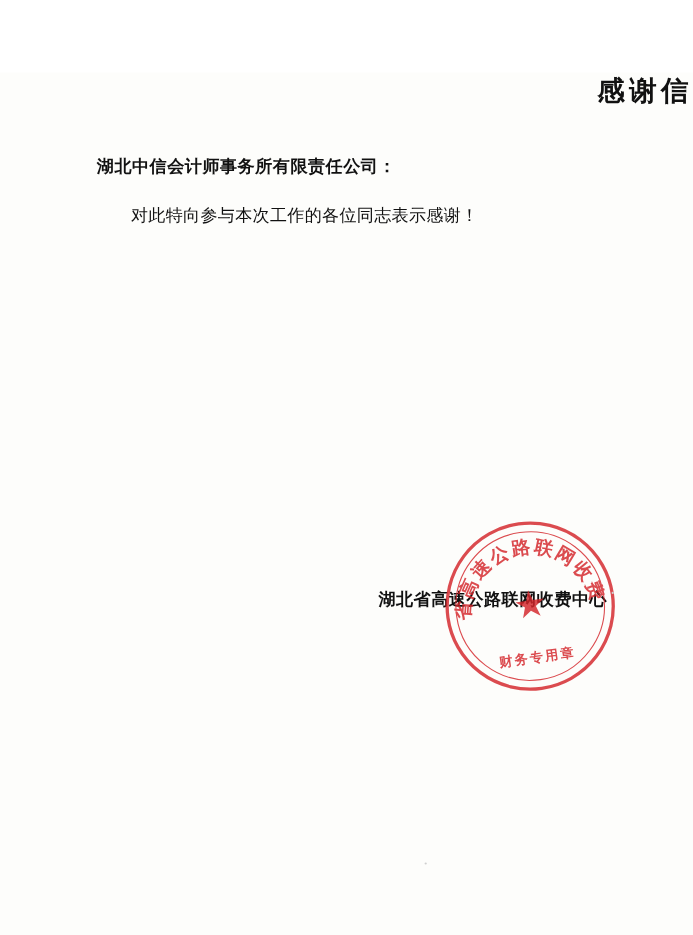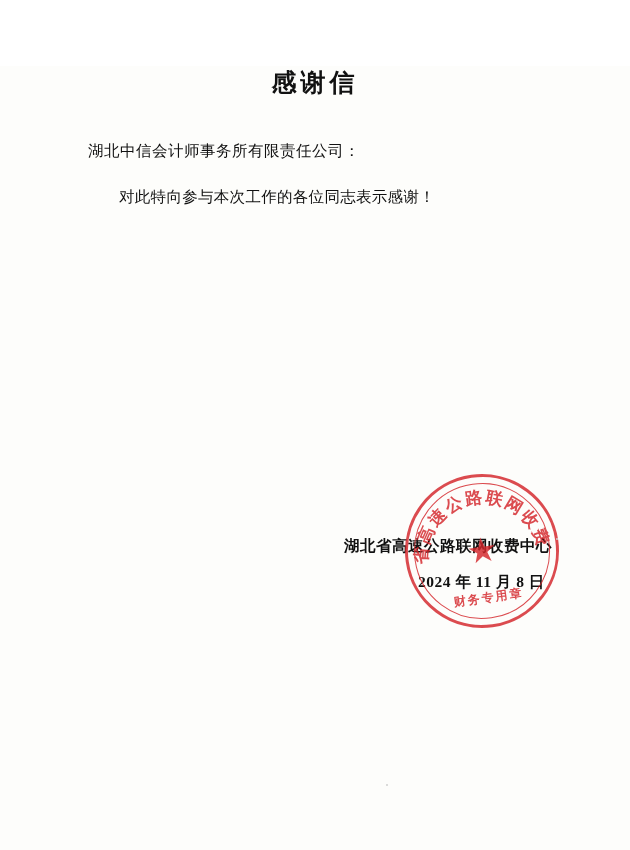--- a/index.html
+++ b/index.html
@@ -14,32 +14,32 @@
     color: #111111;
     overflow: hidden;
   }
   .page {
     position: relative;
     width: 630px;
     height: 850px;
     background: #fdfdfb;
   }
   .doc-title {
-    text-align: center;
+    text-align: right;
     font-size: 25px;
     font-weight: bold;
     letter-spacing: 4px;
     margin-top: 66px;
     font-family: "DejaVu Serif", "Liberation Serif", serif;
   }
   .salutation {
     margin-top: 42px;
     margin-left: 88px;
     font-size: 15.5px;
-    font-weight: normal;
+    font-weight: bold;
     letter-spacing: 0.5px;
   }
   .body-text {
     margin: 18px 78px 0 88px;
     font-size: 15.5px;
     line-height: 33px;
     text-align: justify;
     text-justify: inter-ideograph;
     letter-spacing: 0.3px;
   }
@@ -138,21 +138,20 @@
   <div class="doc-title">感谢信</div>
 
   <div class="salutation">湖北中信会计师事务所有限责任公司：</div>
 
   <div class="body-text">
     <p>对此特向参与本次工作的各位同志表示感谢！</p>
   </div>
 
   <div class="signature-block">
     <div class="sig-line">湖北省高速公路联网收费中心</div>
-    <div class="sig-line sig-date">2024 年 11 月 8 日</div>
   </div>
 
   <div class="seal">
     <div class="seal-inner"></div>
     <svg class="seal-arc" viewBox="0 0 148 148">
       <defs>
         <path id="sealArcPath" d="M 18,82 A 56,56 0 1 1 130,82"></path>
       </defs>
       <text>
         <textPath href="#sealArcPath" startOffset="50%" text-anchor="middle">湖北省高速公路联网收费中心</textPath>

